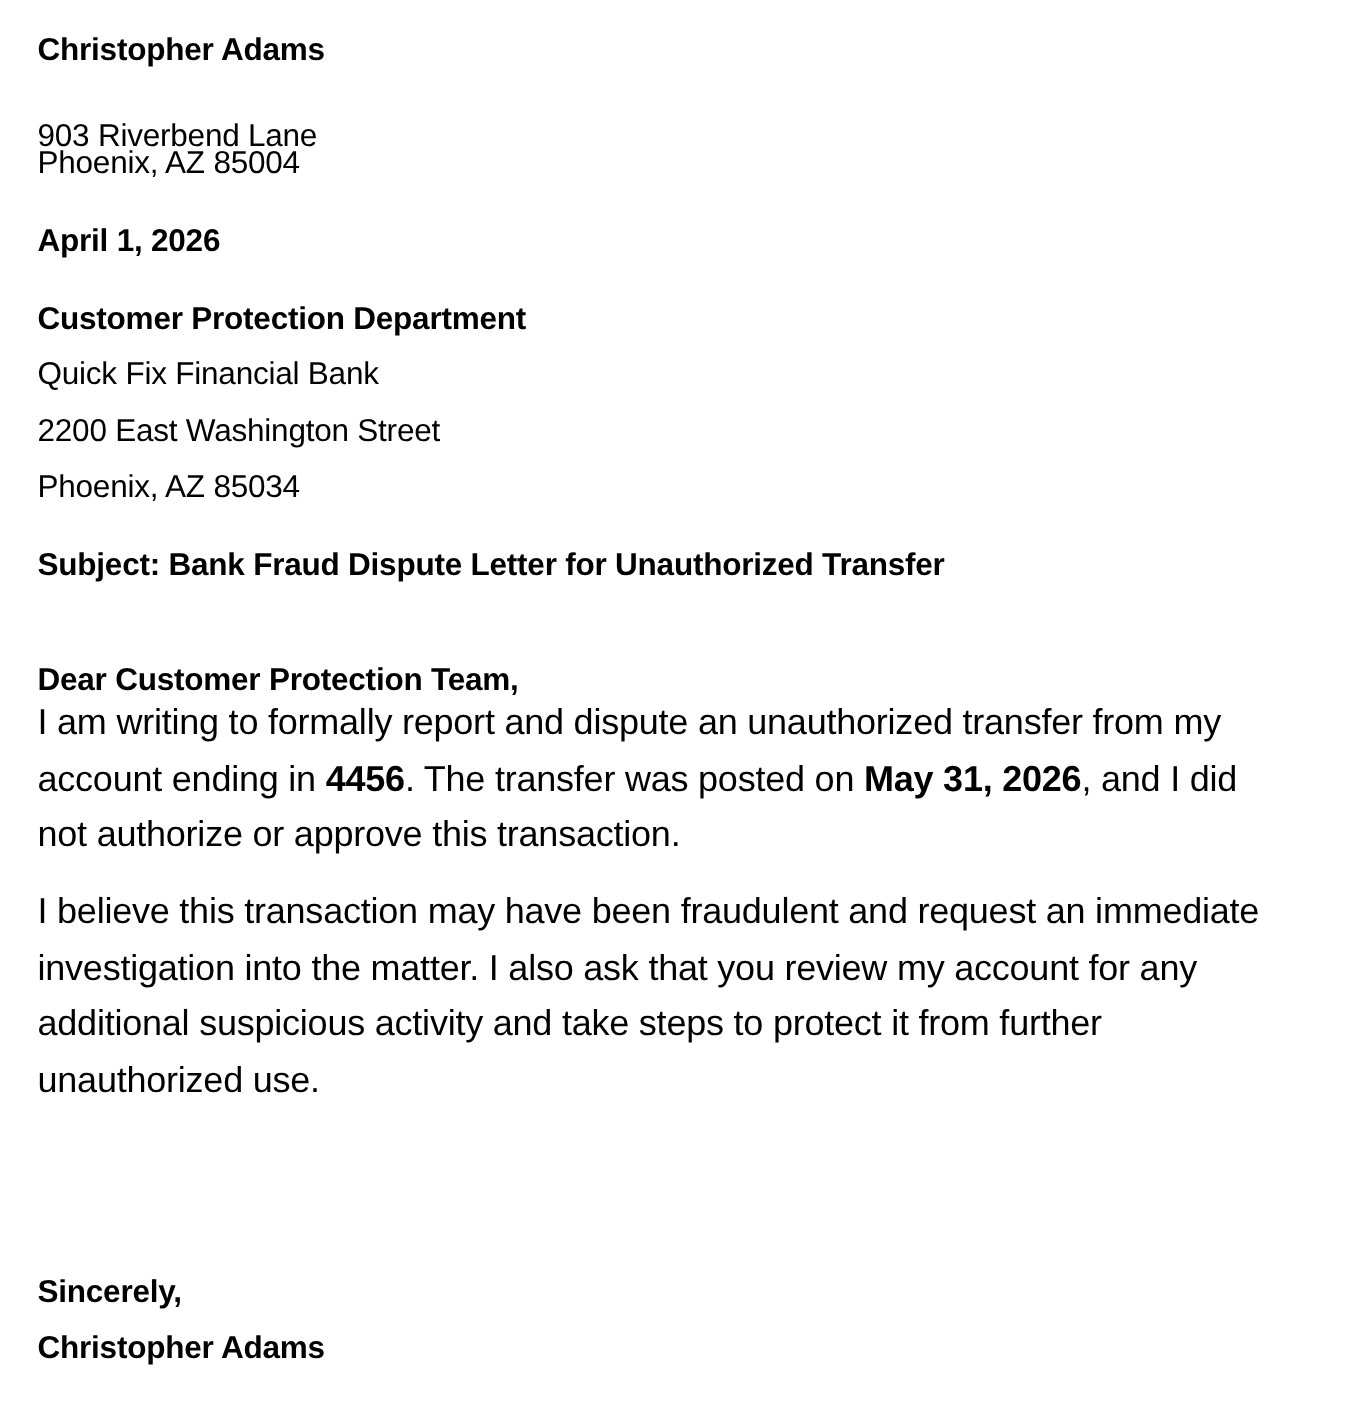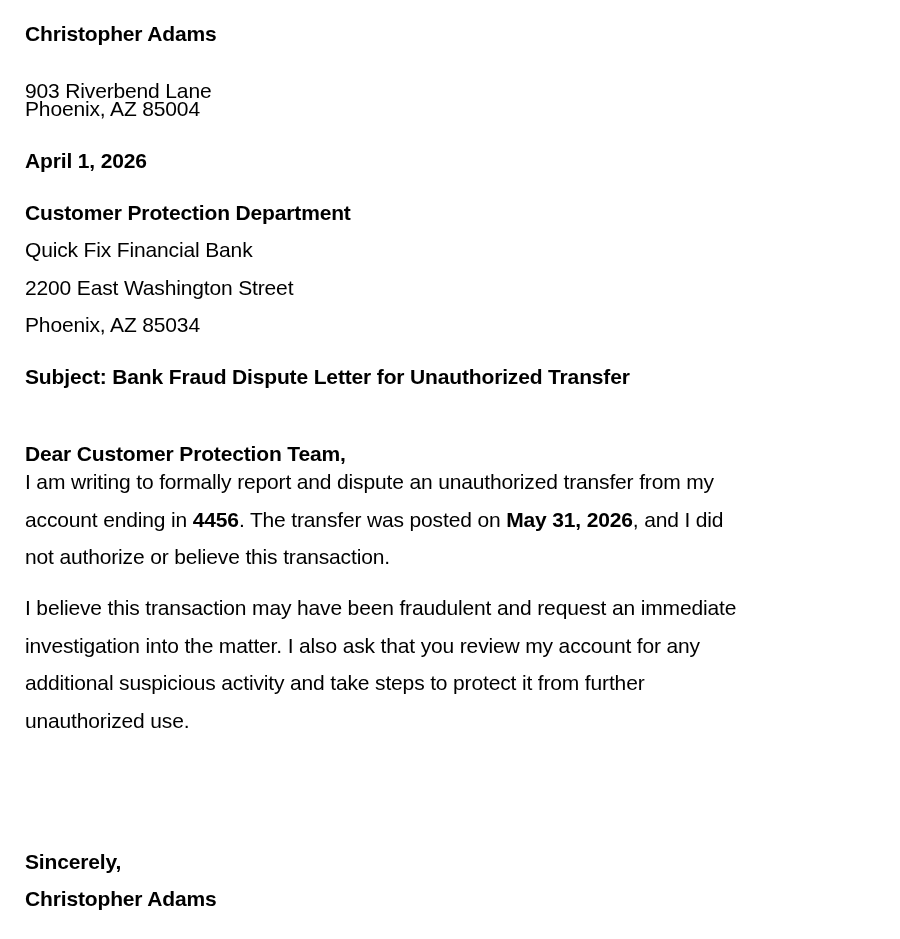--- a/index.html
+++ b/index.html
@@ -27,21 +27,21 @@
       font-size: 21px;
       line-height: 37px;
       white-space: nowrap;
       letter-spacing: -0.15px;
     }
     .bold { font-weight: bold; }
     .para {
       position: absolute;
       left: 25px;
       width: 850px;
-      font-size: 21px;
+      font-size: 24px;
       line-height: 37.5px;
       letter-spacing: -0.15px;
     }
     .para .row { display: block; white-space: nowrap; }
     strong { font-weight: bold; }
   </style>
 </head>
 <body>
 
 <div class="page">
@@ -57,21 +57,21 @@
   <div class="line" style="top:269px;">2200 East Washington Street</div>
   <div class="line" style="top:306px;">Phoenix, AZ 85034</div>
 
   <div class="line bold" style="top:358px;">Subject: Bank Fraud Dispute Letter for Unauthorized Transfer</div>
 
   <div class="line bold" style="top:411px;margin-top:24px;">Dear Customer Protection Team,</div>
 
   <div class="para" style="top:463px;">
     <span class="row">I am writing to formally report and dispute an unauthorized transfer from my</span>
     <span class="row"><span>account ending in </span><strong>4456</strong><span>. The transfer was posted on </span><strong>May 31, 2026</strong><span>, and I did</span></span>
-    <span class="row">not authorize or believe this transaction.</span>
+    <span class="row">not authorize or approve this transaction.</span>
   </div>
 
   <div class="para" style="top:589px;">
     <span class="row">I believe this transaction may have been fraudulent and request an immediate</span>
     <span class="row">investigation into the matter. I also ask that you review my account for any</span>
     <span class="row">additional suspicious activity and take steps to protect it from further</span>
     <span class="row">unauthorized use.</span>
   </div>
 
   <div class="para" style="top:753px;">

